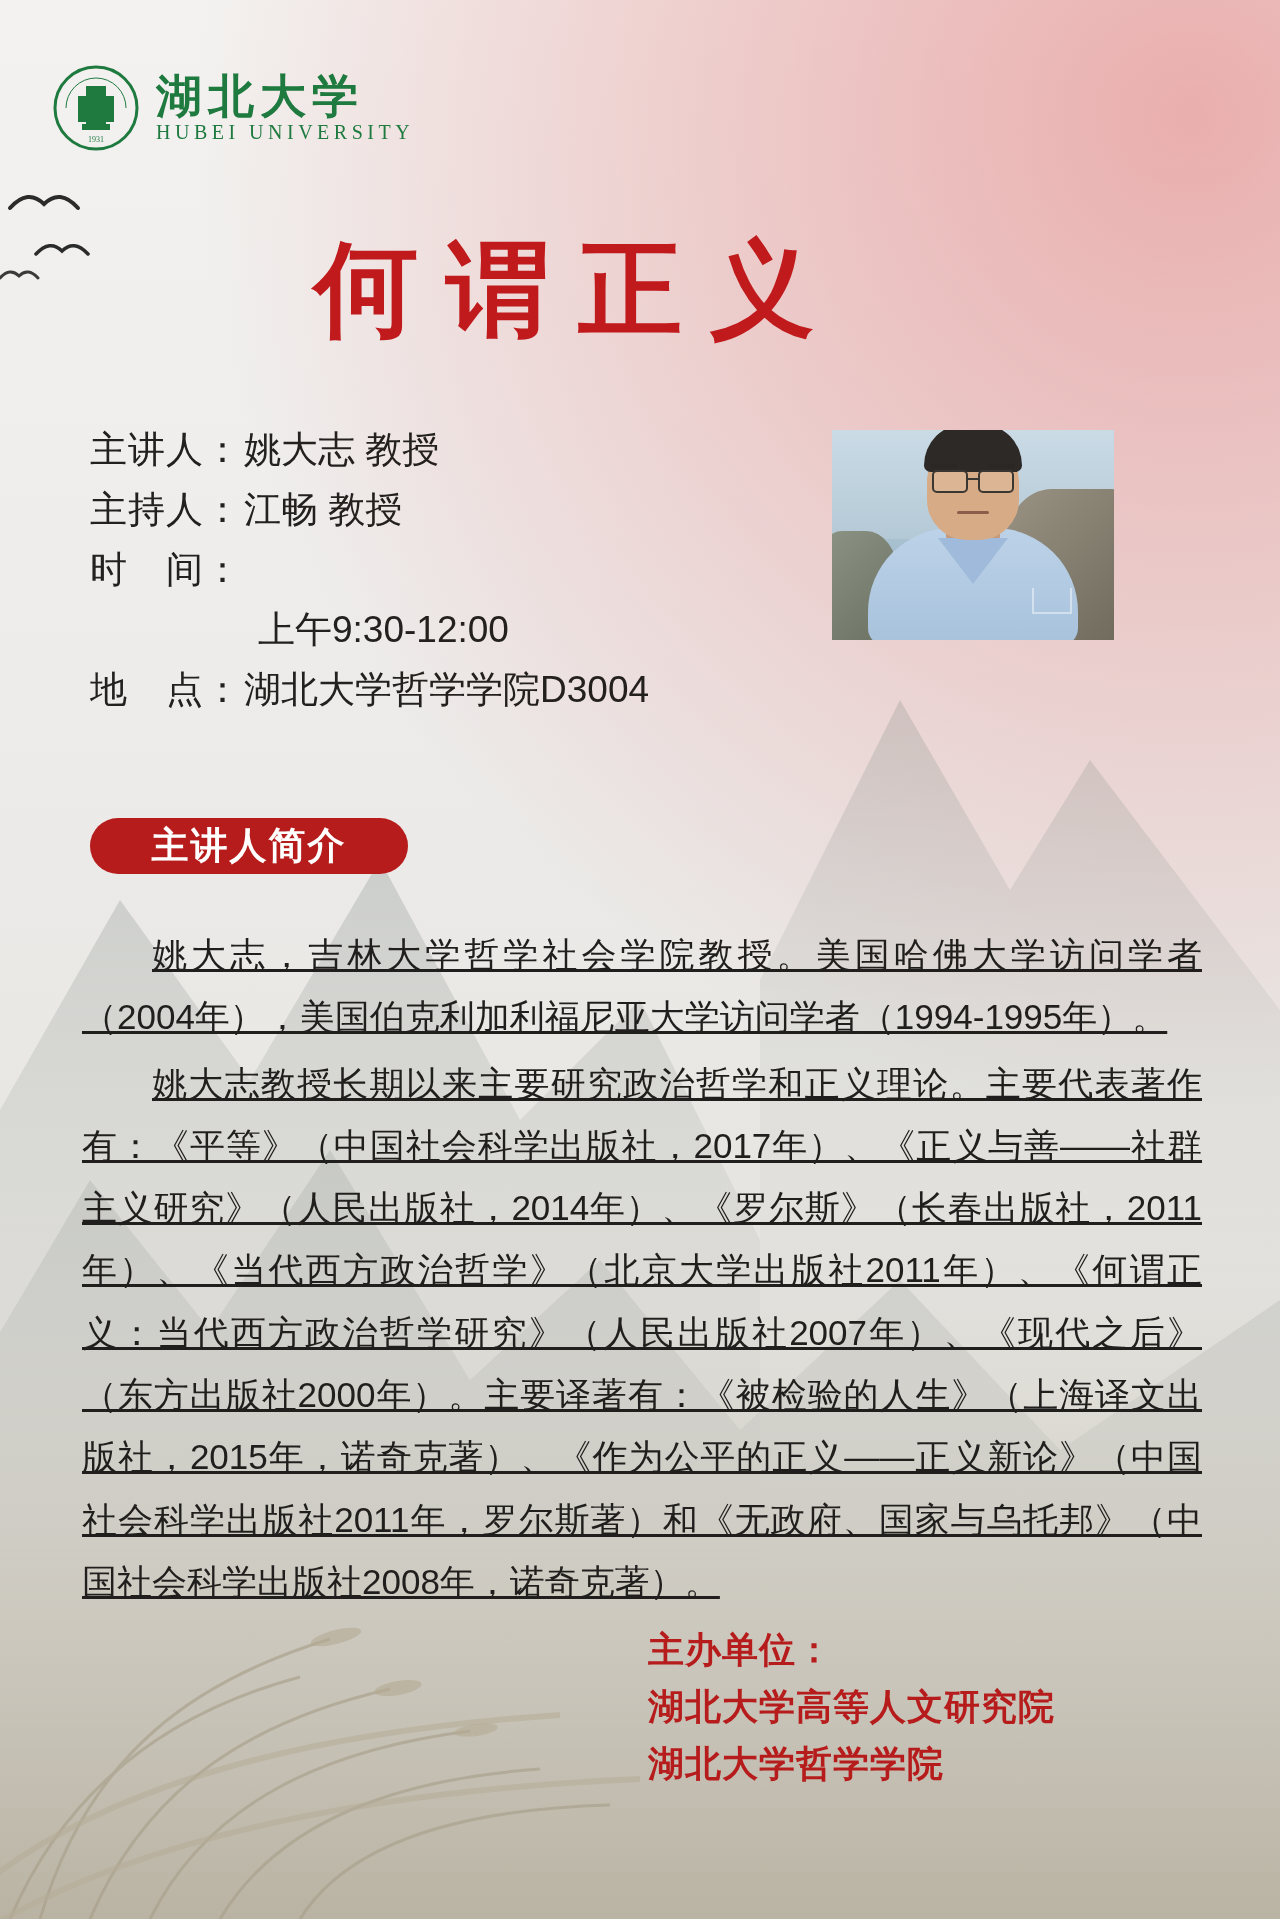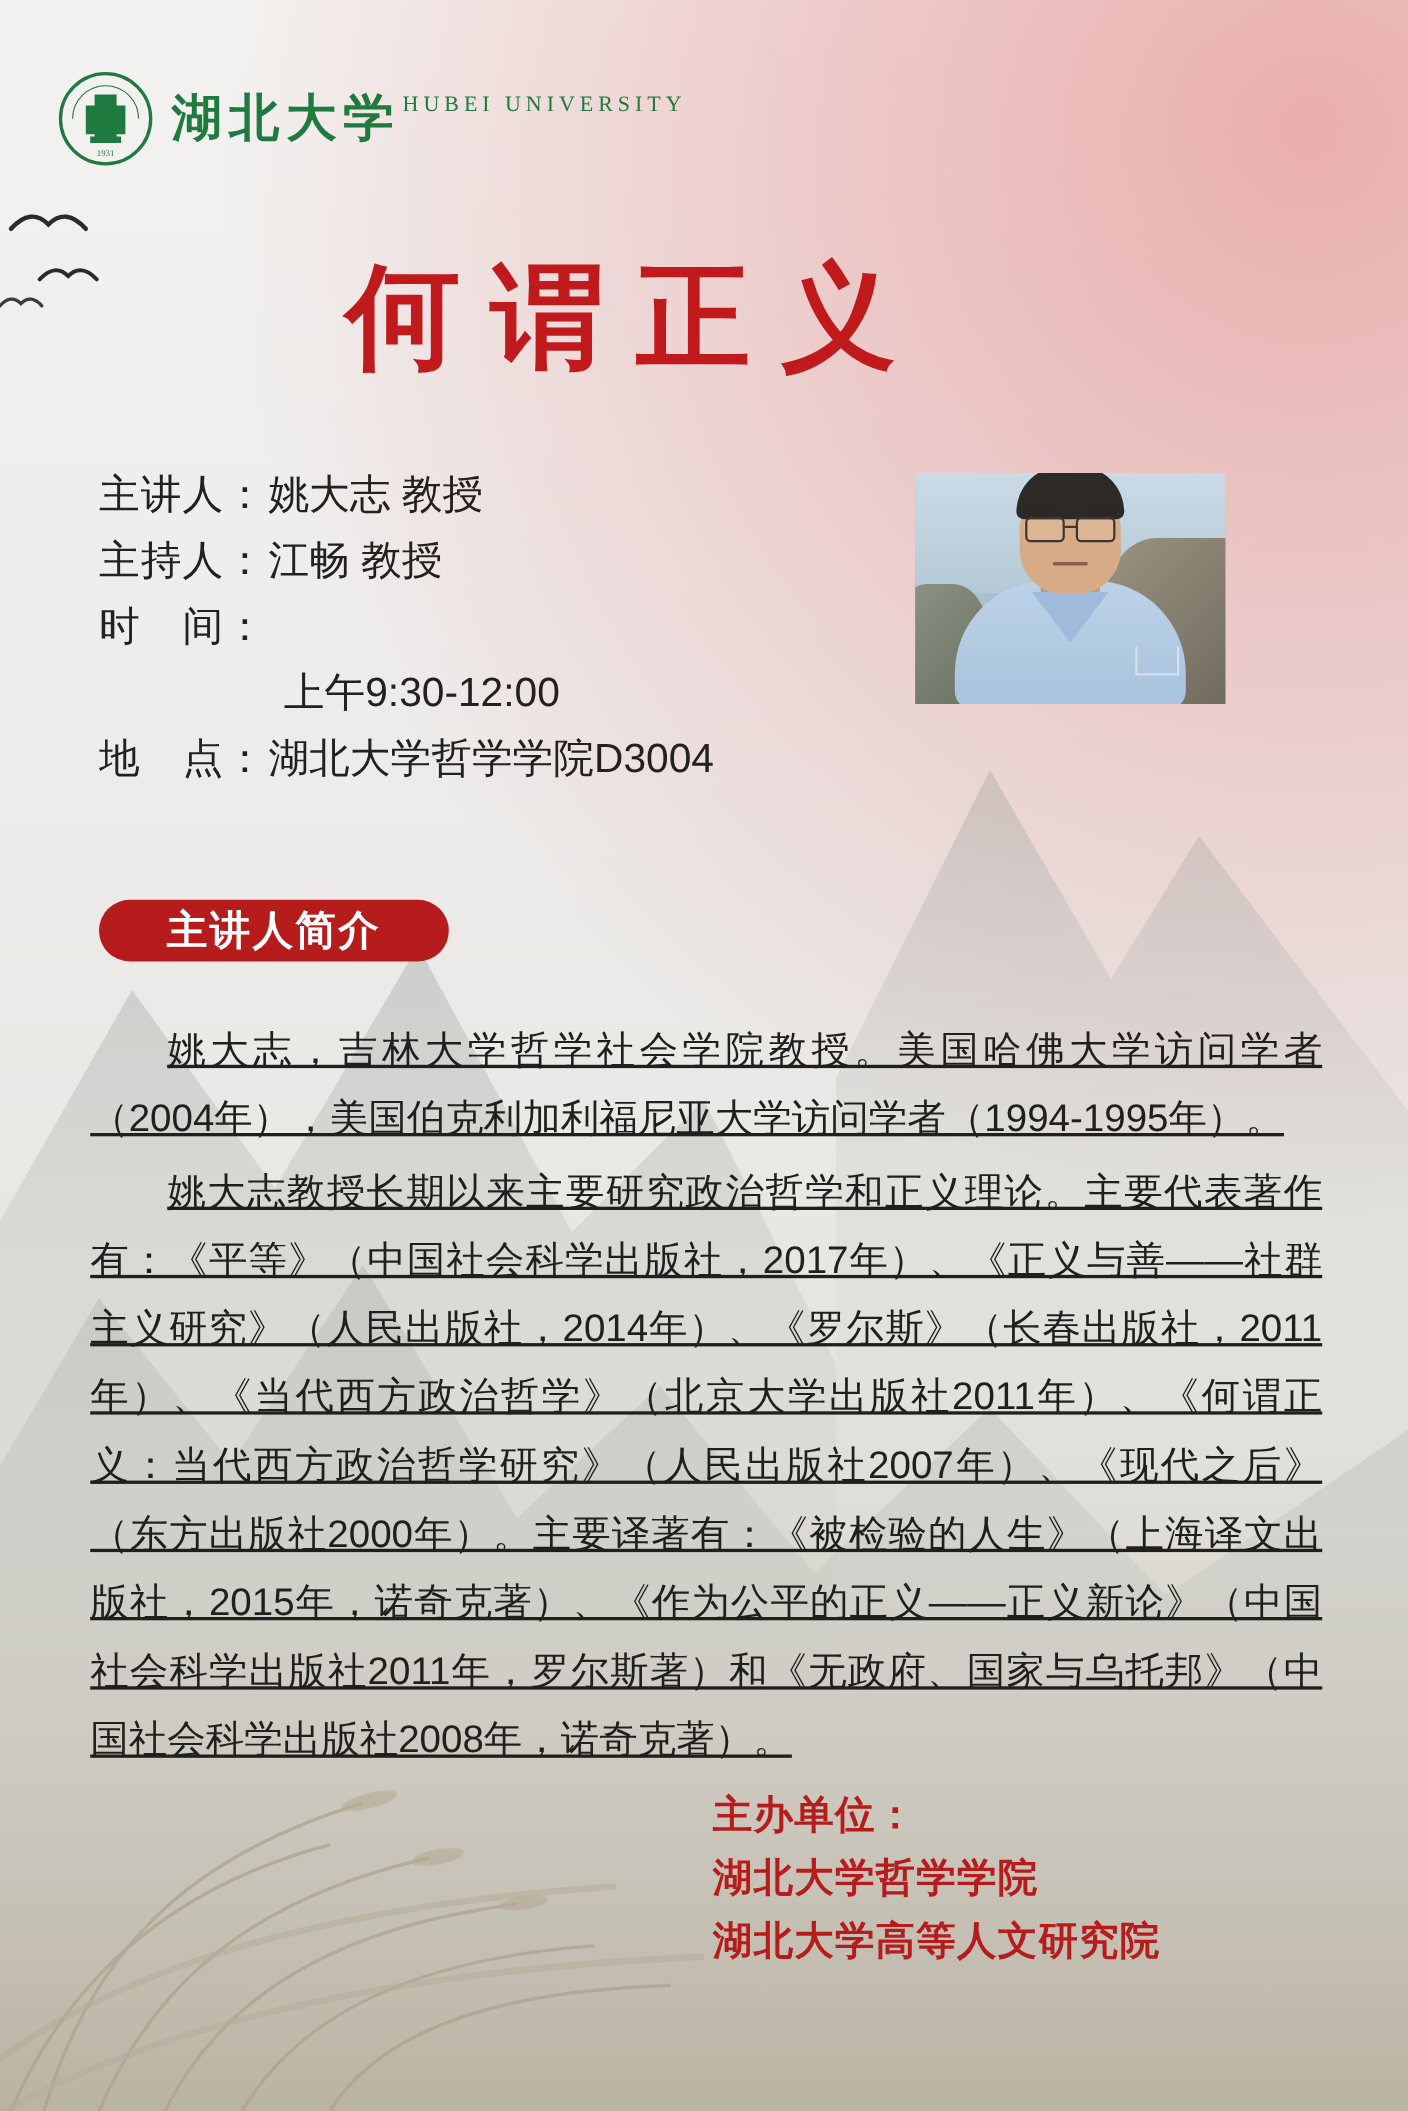--- a/index.html
+++ b/index.html
@@ -40,21 +40,21 @@
     align-items: center;
     gap: 16px;
   }
   .logo-seal {
     width: 88px;
     height: 92px;
     position: relative;
   }
   .logo-text {
     display: flex;
-    flex-direction: row;
+    flex-direction: column;
     justify-content: center;
     gap: 2px;
   }
   .logo-cn {
     font-family: "Liberation Serif", "DejaVu Serif", serif;
     font-weight: bold;
     font-size: 46px;
     letter-spacing: 6px;
     color: #1e7a3f;
     line-height: 1;
@@ -395,17 +395,17 @@
 
   <div class="pill">主讲人简介</div>
 
   <div class="bio">
     <p>姚大志，吉林大学哲学社会学院教授。美国哈佛大学访问学者（2004年），美国伯克利加利福尼亚大学访问学者（1994-1995年）。</p>
     <p>姚大志教授长期以来主要研究政治哲学和正义理论。主要代表著作有：《平等》（中国社会科学出版社，2017年）、《正义与善——社群主义研究》（人民出版社，2014年）、《罗尔斯》（长春出版社，2011年）、《当代西方政治哲学》（北京大学出版社2011年）、《何谓正义：当代西方政治哲学研究》（人民出版社2007年）、《现代之后》（东方出版社2000年）。主要译著有：《被检验的人生》（上海译文出版社，2015年，诺奇克著）、《作为公平的正义——正义新论》（中国社会科学出版社2011年，罗尔斯著）和《无政府、国家与乌托邦》（中国社会科学出版社2008年，诺奇克著）。</p>
   </div>
 
   <div class="organizers">
     <div>主办单位：</div>
+    <div>湖北大学高等人文研究院</div>
     <div>湖北大学哲学学院</div>
-    <div>湖北大学高等人文研究院</div>
   </div>
 
 </div>
 
 </body></html>

